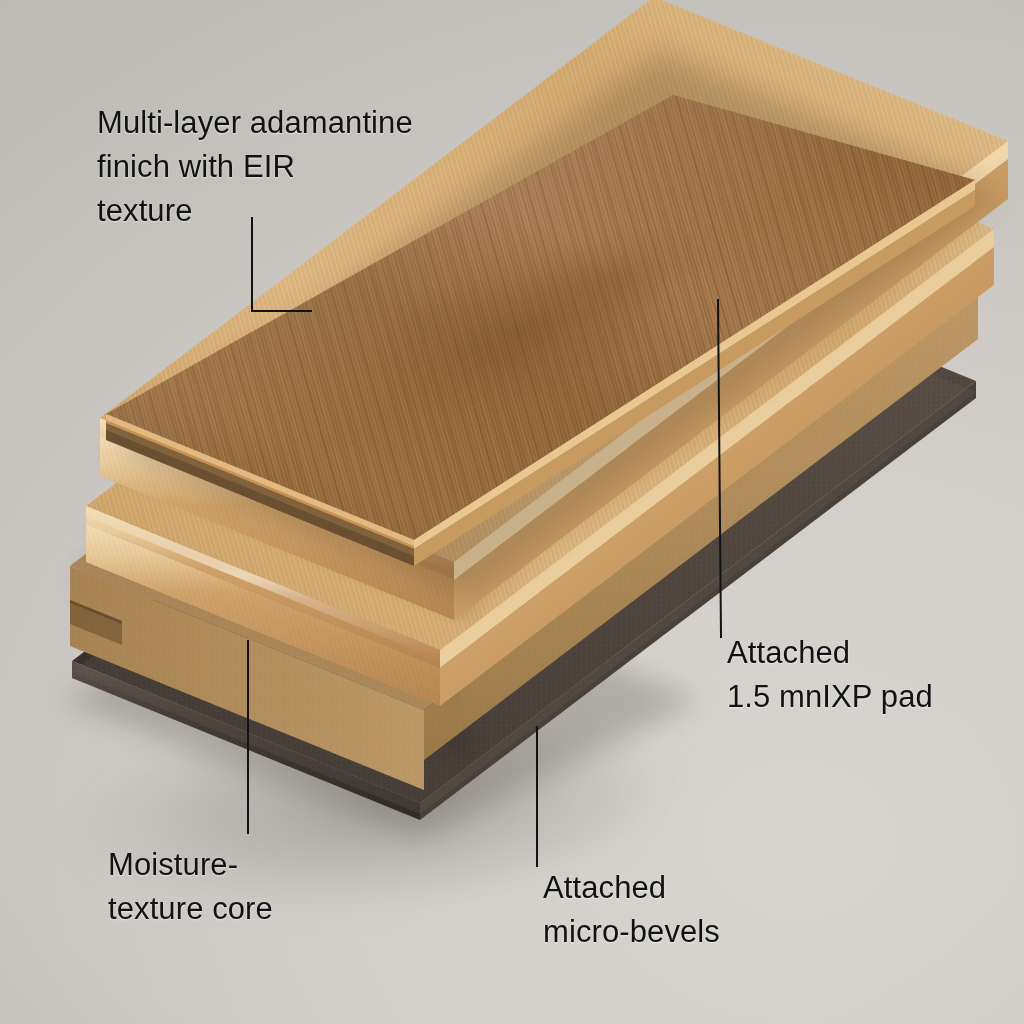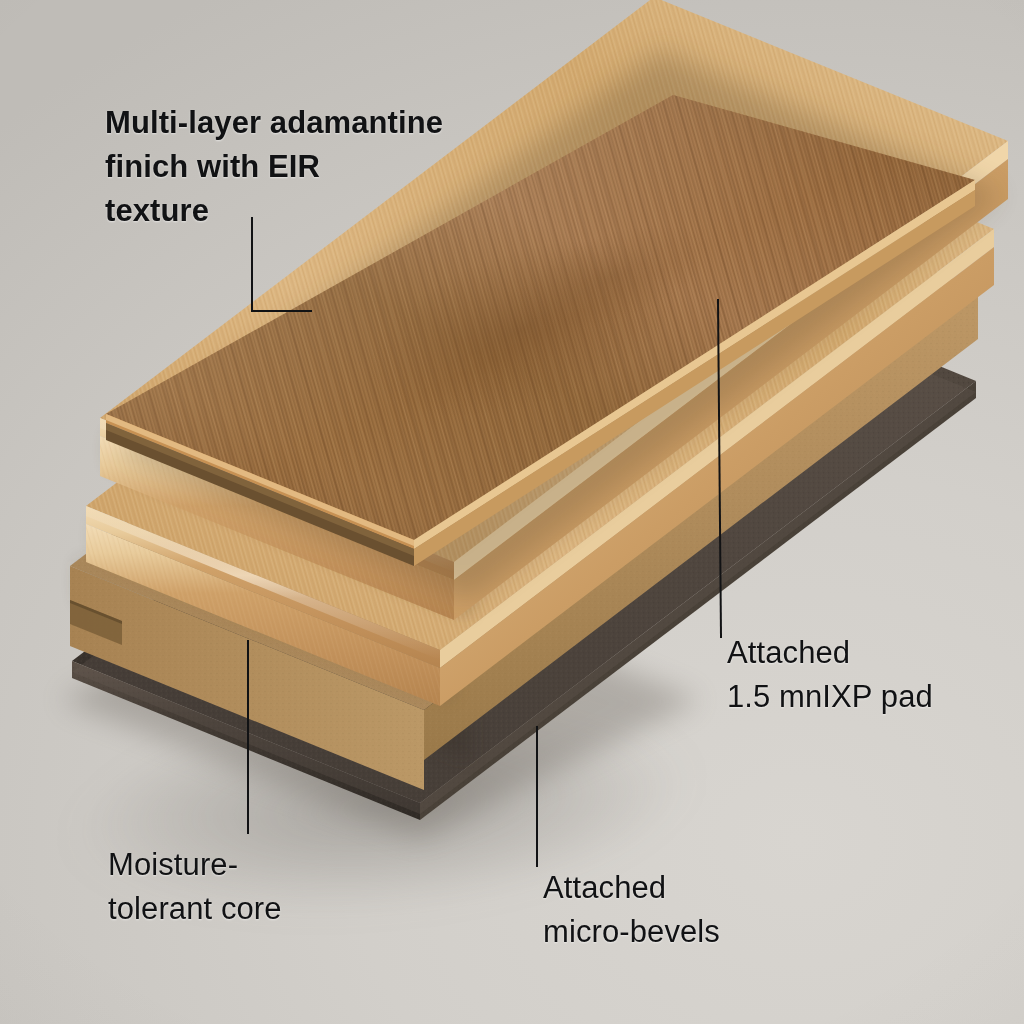--- a/index.html
+++ b/index.html
@@ -33,21 +33,21 @@
   
   .callout{
     position:absolute;
     color:#111214;
     font-size:31px;
     line-height:44px;
     letter-spacing:.1px;
     white-space:pre-line;
     text-shadow:0 1px 2px rgba(255,255,255,.55);
   }
-  .lbl-topcoat{left:105px;top:101px;font-weight:bold;}
+  .lbl-topcoat{left:97px;top:101px;}
   .lbl-pad{left:727px;top:631px;}
   .lbl-core{left:108px;top:843px;}
   .lbl-bevel{left:543px;top:866px;}
 </style>
 </head>
 <body>
 
 <div id="stage">
 
   <div class="floor-shadow"></div>
@@ -273,18 +273,18 @@
   <div class="vignette"></div>
 
   <div class="callout lbl-topcoat">Multi-layer adamantine
 finich with EIR
 texture</div>
 
   <div class="callout lbl-pad">Attached
 1.5 mnIXP pad</div>
 
   <div class="callout lbl-core">Moisture-
-tolerant core</div>
+texture core</div>
 
   <div class="callout lbl-bevel">Attached
 micro-bevels</div>
 
 </div>
 
 </body></html>

